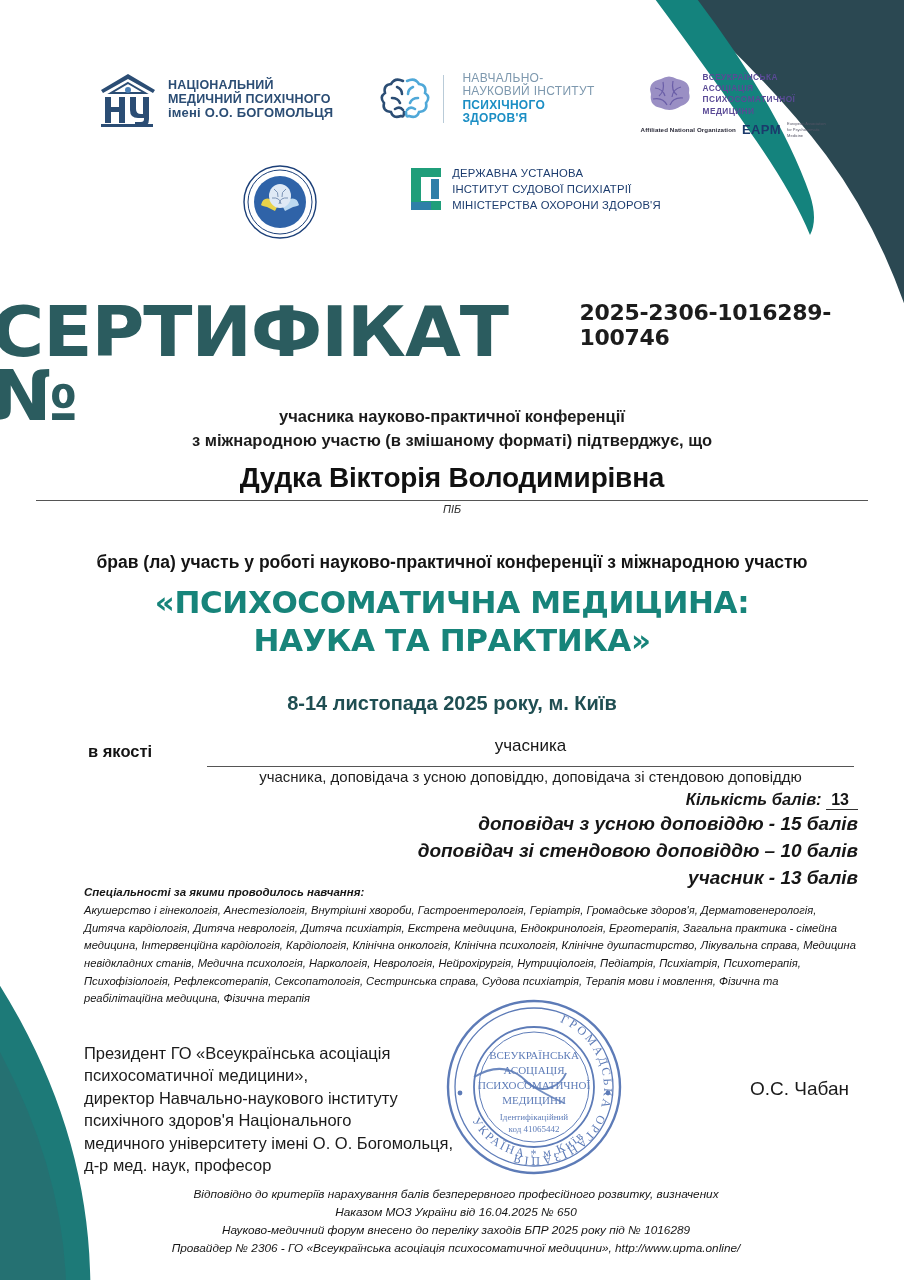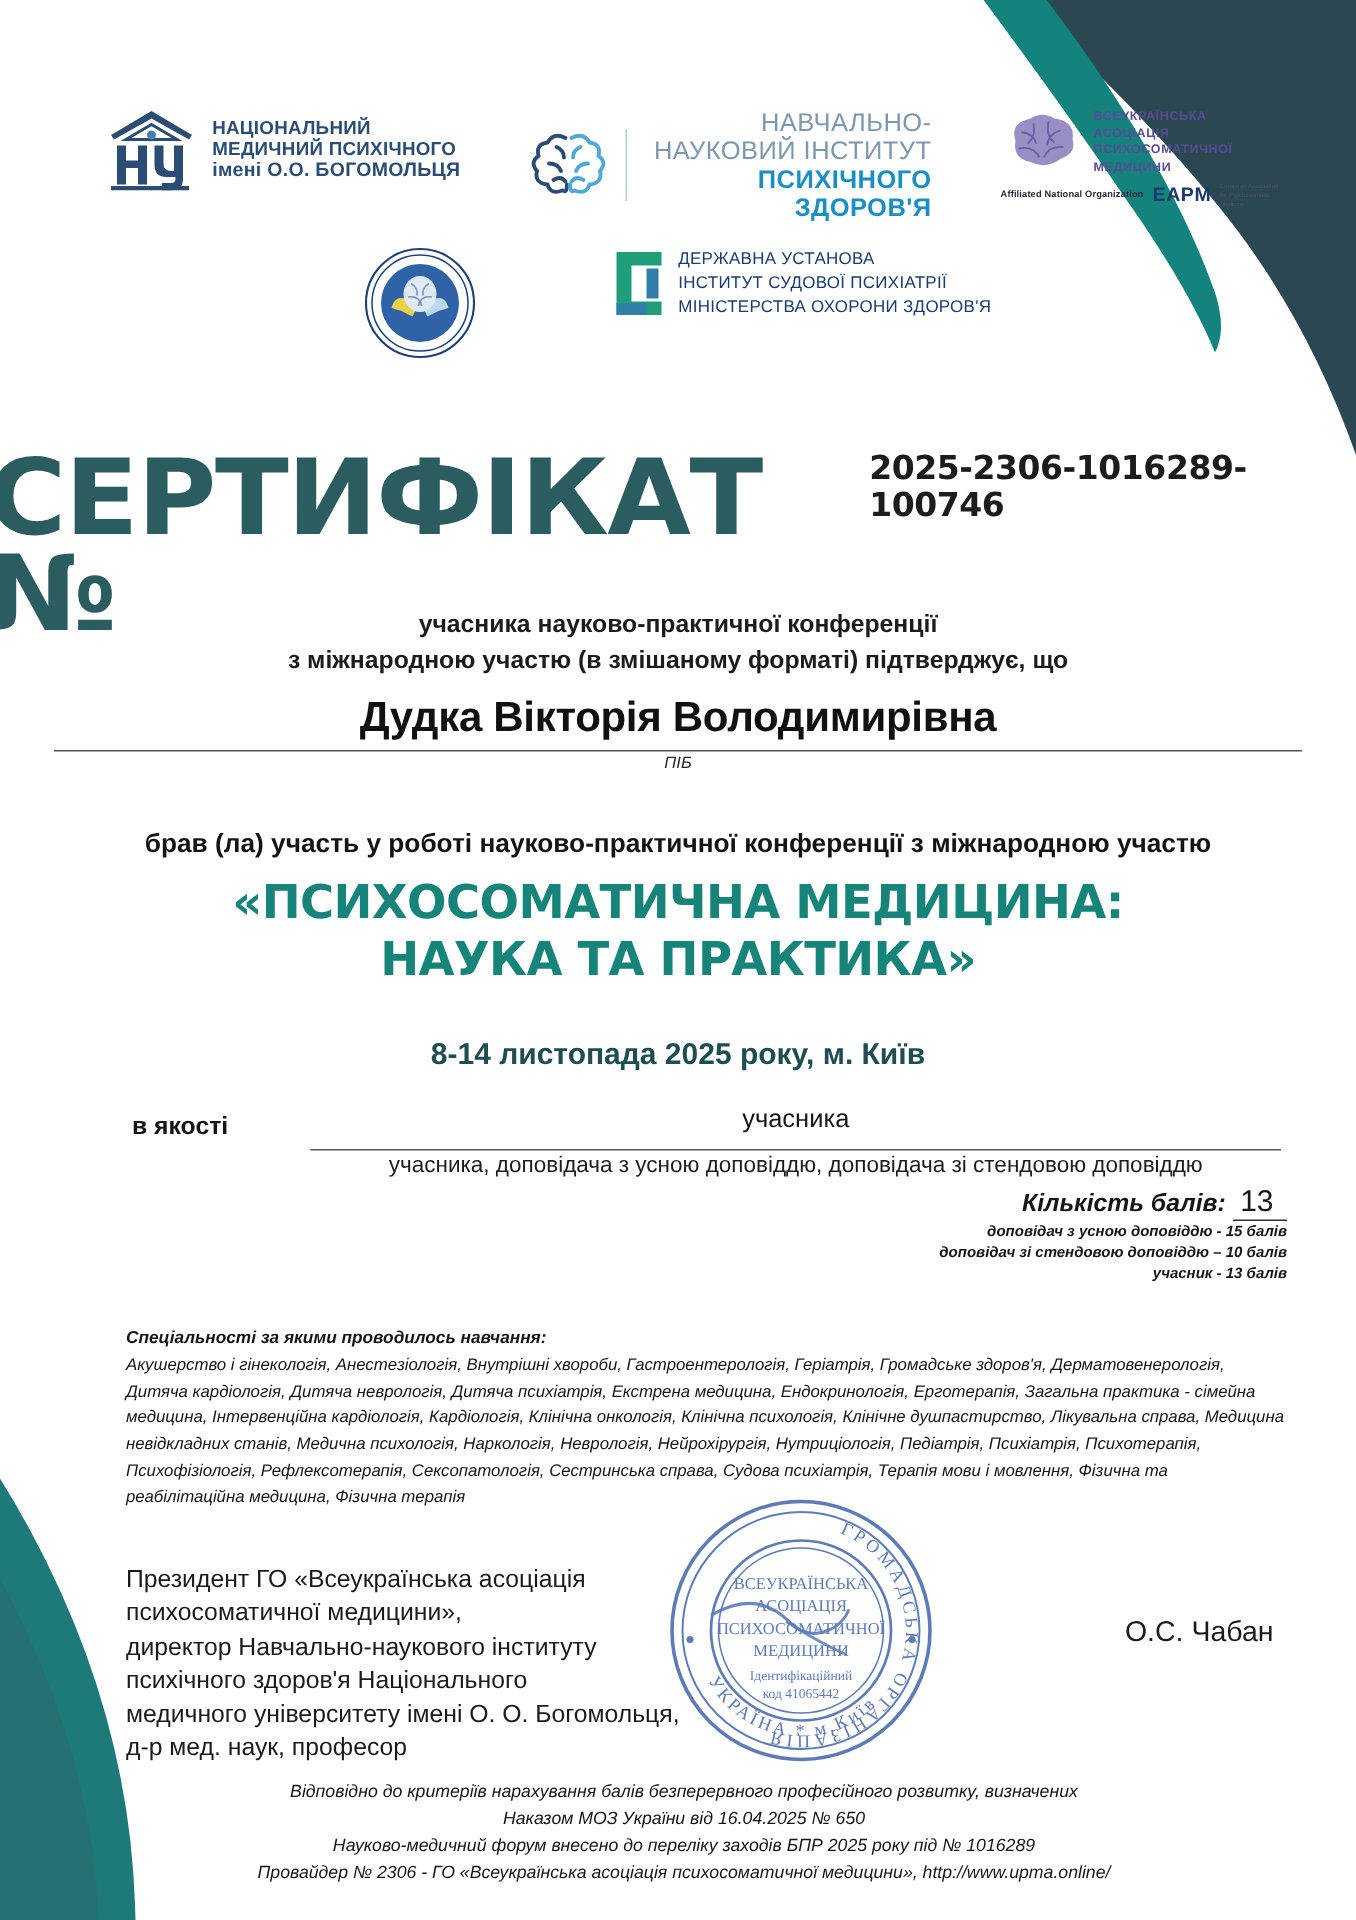--- a/index.html
+++ b/index.html
@@ -44,21 +44,21 @@
     width: 62px; height: 55px;
     position: relative;
   }
   .nmu-text div:nth-child(1) { font-size: 12.5px; font-weight: bold; color: #2b4d74; letter-spacing: .2px;}
   .nmu-text div:nth-child(2) { font-size: 12.5px; font-weight: bold; color: #2b4d74; letter-spacing: .2px;}
   .nmu-text div:nth-child(3) { font-size: 13px; font-weight: bold; color: #2b4d74; letter-spacing: .2px;}
 
   
   .nni-mark { width: 52px; height: 52px; }
   .nni-divider { width: 1px; height: 48px; background: #b9cbd8; margin: 0 9px 0 3px; }
-  .nni-text div { font-size: 17px; letter-spacing: .3px; text-align: right; }
+  .nni-text div { font-size: 12px; letter-spacing: .3px; }
   .nni-text .light { color: #7d98ae; font-weight: normal; }
   .nni-text .bold { color: #1b8ec4; font-weight: bold; }
 
   
   .vapm-wrap { display: flex; flex-direction: column; gap: 4px; }
   .vapm-top { display: flex; align-items: center; gap: 8px; }
   .vapm-mark { width: 54px; height: 40px; }
   .vapm-text div { font-size: 8.3px; font-weight: bold; color: #5a4a96; letter-spacing: .45px; line-height: 1.35; }
   .vapm-bottom { display: flex; align-items: center; gap: 6px; }
   .vapm-ano { font-size: 6.2px; color: #2a2a38; font-weight: bold; letter-spacing: .1px; }
@@ -153,24 +153,24 @@
 
   
   #points-block {
     position: absolute; top: 790px; left: 0; right: 46px;
     text-align: right;
     font-style: italic; font-weight: bold;
     color: #161616;
   }
   #points-block .pts-head { font-size: 16.5px; margin-bottom: 2px; }
   #points-block .pts-value {
-    font-style: normal; font-weight: normal; font-size: 20px;
+    font-style: normal; font-weight: bold; font-size: 16px;
     border-bottom: 1.2px solid #333; padding: 0 9px 1px 5px;
   }
-  #points-block .pts-line { font-size: 10px; line-height: 1.42; padding-left: 34px; }
+  #points-block .pts-line { font-size: 19px; line-height: 1.42; padding-left: 34px; }
 
   
   #specialties {
     position: absolute; top: 886px; left: 84px; right: 46px;
     font-style: italic; color: #161616;
   }
   #specialties .spec-head { font-size: 11.5px; font-weight: bold; margin-bottom: 4px; }
   #specialties .spec-body { font-size: 11.2px; line-height: 1.58; }
 
   

